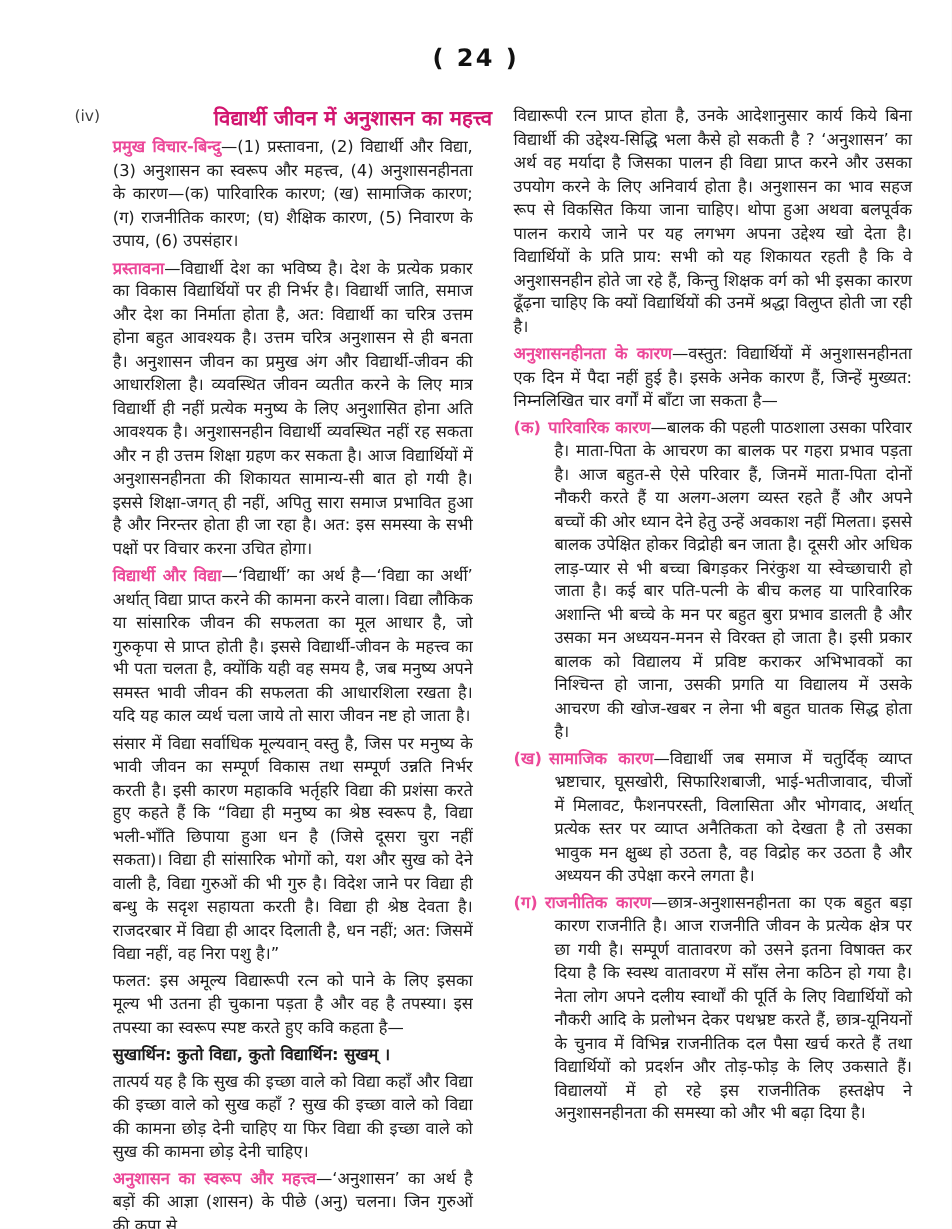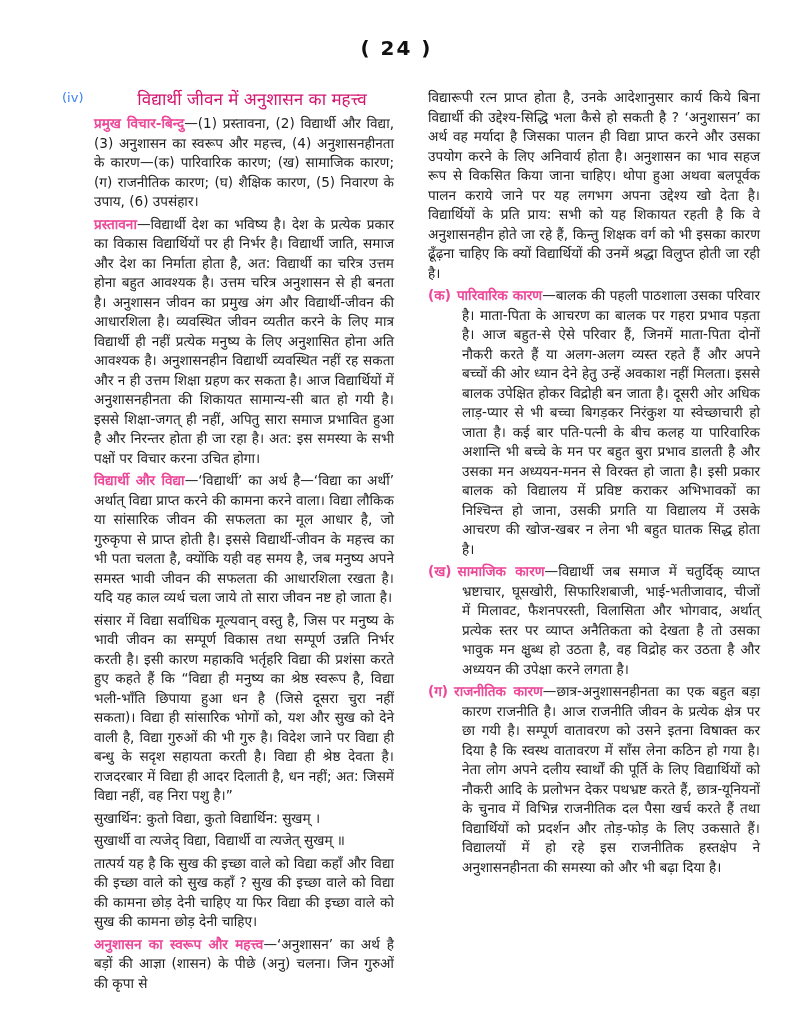--- a/index.html
+++ b/index.html
@@ -34,42 +34,42 @@
   .col{
     width:348px;
     box-sizing:border-box;
   }
   .col-left{position:relative;padding-left:32px;}
   .section-marker{
     position:absolute;
     left:0;
     top:2px;
     font-size:13px;
-    color:#3b82f6;
+    color:#404040;
   }
   .doc-title{
-    text-align:center;
-    font-weight:normal;
+    text-align:right;
+    font-weight:bold;
     font-size:17px;
     color:#d2156f;
     margin:0 0 4px 0;
     line-height:22px;
   }
   p.para{
     margin:0 16px 3px 0;
     font-size:13.6px;
     line-height:19.5px;
     text-align:justify;
   }
   .lead{
     color:#ec4899;
     font-weight:bold;
   }
   .shloka{
-    font-weight:normal;
+    font-weight:bold;
     text-align:left;
     margin:4px 0 4px 0;
   }
   .list-item{
     padding-left:34px;
     text-indent:-34px;
   }
   .list-item .marker{margin-right:6px;}
 </style>
 </head>
@@ -87,34 +87,35 @@
       <h1 class="doc-title">विद्यार्थी जीवन में अनुशासन का महत्त्व</h1>
 
       <p class="para"><span class="lead">प्रमुख विचार-बिन्दु</span><span>—(1) प्रस्तावना, (2) विद्यार्थी और विद्या, (3) अनुशासन का स्वरूप और महत्त्व, (4) अनुशासनहीनता के कारण—(क) पारिवारिक कारण; (ख) सामाजिक कारण; (ग) राजनीतिक कारण; (घ) शैक्षिक कारण, (5) निवारण के उपाय, (6) उपसंहार।</span></p>
 
       <p class="para"><span class="lead">प्रस्तावना</span><span>—विद्यार्थी देश का भविष्य है। देश के प्रत्येक प्रकार का विकास विद्यार्थियों पर ही निर्भर है। विद्यार्थी जाति, समाज और देश का निर्माता होता है, अत: विद्यार्थी का चरित्र उत्तम होना बहुत आवश्यक है। उत्तम चरित्र अनुशासन से ही बनता है। अनुशासन जीवन का प्रमुख अंग और विद्यार्थी-जीवन की आधारशिला है। व्यवस्थित जीवन व्यतीत करने के लिए मात्र विद्यार्थी ही नहीं प्रत्येक मनुष्य के लिए अनुशासित होना अति आवश्यक है। अनुशासनहीन विद्यार्थी व्यवस्थित नहीं रह सकता और न ही उत्तम शिक्षा ग्रहण कर सकता है। आज विद्यार्थियों में अनुशासनहीनता की शिकायत सामान्य-सी बात हो गयी है। इससे शिक्षा-जगत् ही नहीं, अपितु सारा समाज प्रभावित हुआ है और निरन्तर होता ही जा रहा है। अत: इस समस्या के सभी पक्षों पर विचार करना उचित होगा।</span></p>
 
       <p class="para"><span class="lead">विद्यार्थी और विद्या</span><span>—‘विद्यार्थी’ का अर्थ है—‘विद्या का अर्थी’ अर्थात् विद्या प्राप्त करने की कामना करने वाला। विद्या लौकिक या सांसारिक जीवन की सफलता का मूल आधार है, जो गुरुकृपा से प्राप्त होती है। इससे विद्यार्थी-जीवन के महत्त्व का भी पता चलता है, क्योंकि यही वह समय है, जब मनुष्य अपने समस्त भावी जीवन की सफलता की आधारशिला रखता है। यदि यह काल व्यर्थ चला जाये तो सारा जीवन नष्ट हो जाता है।</span></p>
 
       <p class="para">संसार में विद्या सर्वाधिक मूल्यवान् वस्तु है, जिस पर मनुष्य के भावी जीवन का सम्पूर्ण विकास तथा सम्पूर्ण उन्नति निर्भर करती है। इसी कारण महाकवि भर्तृहरि विद्या की प्रशंसा करते हुए कहते हैं कि “विद्या ही मनुष्य का श्रेष्ठ स्वरूप है, विद्या भली-भाँति छिपाया हुआ धन है (जिसे दूसरा चुरा नहीं सकता)। विद्या ही सांसारिक भोगों को, यश और सुख को देने वाली है, विद्या गुरुओं की भी गुरु है। विदेश जाने पर विद्या ही बन्धु के सदृश सहायता करती है। विद्या ही श्रेष्ठ देवता है। राजदरबार में विद्या ही आदर दिलाती है, धन नहीं; अत: जिसमें विद्या नहीं, वह निरा पशु है।”</p>
 
+      <p class="para">फलत: इस अमूल्य विद्यारूपी रत्न को पाने के लिए इसका मूल्य भी उतना ही चुकाना पड़ता है और वह है तपस्या। इस तपस्या का स्वरूप स्पष्ट करते हुए कवि कहता है—</p>
 
       <p class="para shloka">सुखार्थिन: कुतो विद्या, कुतो विद्यार्थिन: सुखम् ।</p>
-      <p class="para shloka">सुखार्थी वा त्यजेद् विद्या, विद्यार्थी वा त्यजेत् सुखम् ॥</p>
 
       <p class="para">तात्पर्य यह है कि सुख की इच्छा वाले को विद्या कहाँ और विद्या की इच्छा वाले को सुख कहाँ ? सुख की इच्छा वाले को विद्या की कामना छोड़ देनी चाहिए या फिर विद्या की इच्छा वाले को सुख की कामना छोड़ देनी चाहिए।</p>
 
       <p class="para"><span class="lead">अनुशासन का स्वरूप और महत्त्व</span><span>—‘अनुशासन’ का अर्थ है बड़ों की आज्ञा (शासन) के पीछे (अनु) चलना। जिन गुरुओं की कृपा से</span></p>
     </div>
 
     <div class="col col-right">
 
       <p class="para">विद्यारूपी रत्न प्राप्त होता है, उनके आदेशानुसार कार्य किये बिना विद्यार्थी की उद्देश्य-सिद्धि भला कैसे हो सकती है ? ‘अनुशासन’ का अर्थ वह मर्यादा है जिसका पालन ही विद्या प्राप्त करने और उसका उपयोग करने के लिए अनिवार्य होता है। अनुशासन का भाव सहज रूप से विकसित किया जाना चाहिए। थोपा हुआ अथवा बलपूर्वक पालन कराये जाने पर यह लगभग अपना उद्देश्य खो देता है। विद्यार्थियों के प्रति प्राय: सभी को यह शिकायत रहती है कि वे अनुशासनहीन होते जा रहे हैं, किन्तु शिक्षक वर्ग को भी इसका कारण ढूँढ़ना चाहिए कि क्यों विद्यार्थियों की उनमें श्रद्धा विलुप्त होती जा रही है।</p>
 
 
+      <p class="para"><span class="lead">अनुशासनहीनता के कारण</span><span>—वस्तुत: विद्यार्थियों में अनुशासनहीनता एक दिन में पैदा नहीं हुई है। इसके अनेक कारण हैं, जिन्हें मुख्यत: निम्नलिखित चार वर्गों में बाँटा जा सकता है—</span></p>
 
       <p class="para list-item"><span class="lead marker">(क)</span><span class="lead">पारिवारिक कारण</span><span>—बालक की पहली पाठशाला उसका परिवार है। माता-पिता के आचरण का बालक पर गहरा प्रभाव पड़ता है। आज बहुत-से ऐसे परिवार हैं, जिनमें माता-पिता दोनों नौकरी करते हैं या अलग-अलग व्यस्त रहते हैं और अपने बच्चों की ओर ध्यान देने हेतु उन्हें अवकाश नहीं मिलता। इससे बालक उपेक्षित होकर विद्रोही बन जाता है। दूसरी ओर अधिक लाड़-प्यार से भी बच्चा बिगड़कर निरंकुश या स्वेच्छाचारी हो जाता है। कई बार पति-पत्नी के बीच कलह या पारिवारिक अशान्ति भी बच्चे के मन पर बहुत बुरा प्रभाव डालती है और उसका मन अध्ययन-मनन से विरक्त हो जाता है। इसी प्रकार बालक को विद्यालय में प्रविष्ट कराकर अभिभावकों का निश्चिन्त हो जाना, उसकी प्रगति या विद्यालय में उसके आचरण की खोज-खबर न लेना भी बहुत घातक सिद्ध होता है।</span></p>
 
       <p class="para list-item"><span class="lead marker">(ख)</span><span class="lead">सामाजिक कारण</span><span>—विद्यार्थी जब समाज में चतुर्दिक् व्याप्त भ्रष्टाचार, घूसखोरी, सिफारिशबाजी, भाई-भतीजावाद, चीजों में मिलावट, फैशनपरस्ती, विलासिता और भोगवाद, अर्थात् प्रत्येक स्तर पर व्याप्त अनैतिकता को देखता है तो उसका भावुक मन क्षुब्ध हो उठता है, वह विद्रोह कर उठता है और अध्ययन की उपेक्षा करने लगता है।</span></p>
 
       <p class="para list-item"><span class="lead marker">(ग)</span><span class="lead">राजनीतिक कारण</span><span>—छात्र-अनुशासनहीनता का एक बहुत बड़ा कारण राजनीति है। आज राजनीति जीवन के प्रत्येक क्षेत्र पर छा गयी है। सम्पूर्ण वातावरण को उसने इतना विषाक्त कर दिया है कि स्वस्थ वातावरण में साँस लेना कठिन हो गया है। नेता लोग अपने दलीय स्वार्थों की पूर्ति के लिए विद्यार्थियों को नौकरी आदि के प्रलोभन देकर पथभ्रष्ट करते हैं, छात्र-यूनियनों के चुनाव में विभिन्न राजनीतिक दल पैसा खर्च करते हैं तथा विद्यार्थियों को प्रदर्शन और तोड़-फोड़ के लिए उकसाते हैं। विद्यालयों में हो रहे इस राजनीतिक हस्तक्षेप ने अनुशासनहीनता की समस्या को और भी बढ़ा दिया है।</span></p>
     </div>
 
   </div>
 </div>

